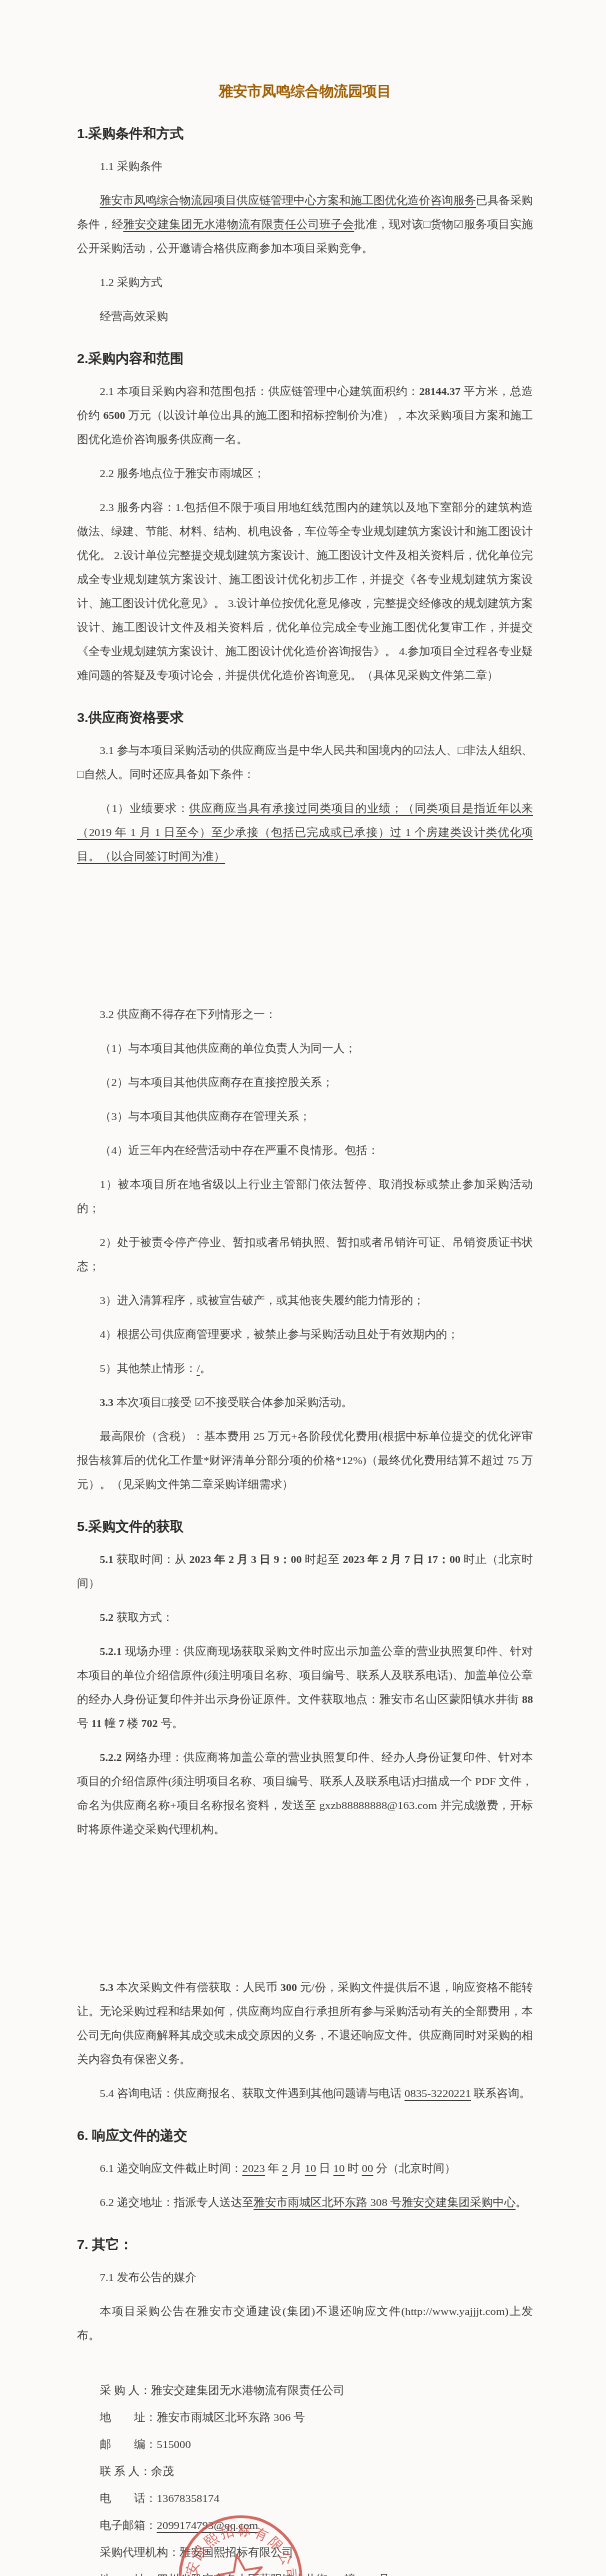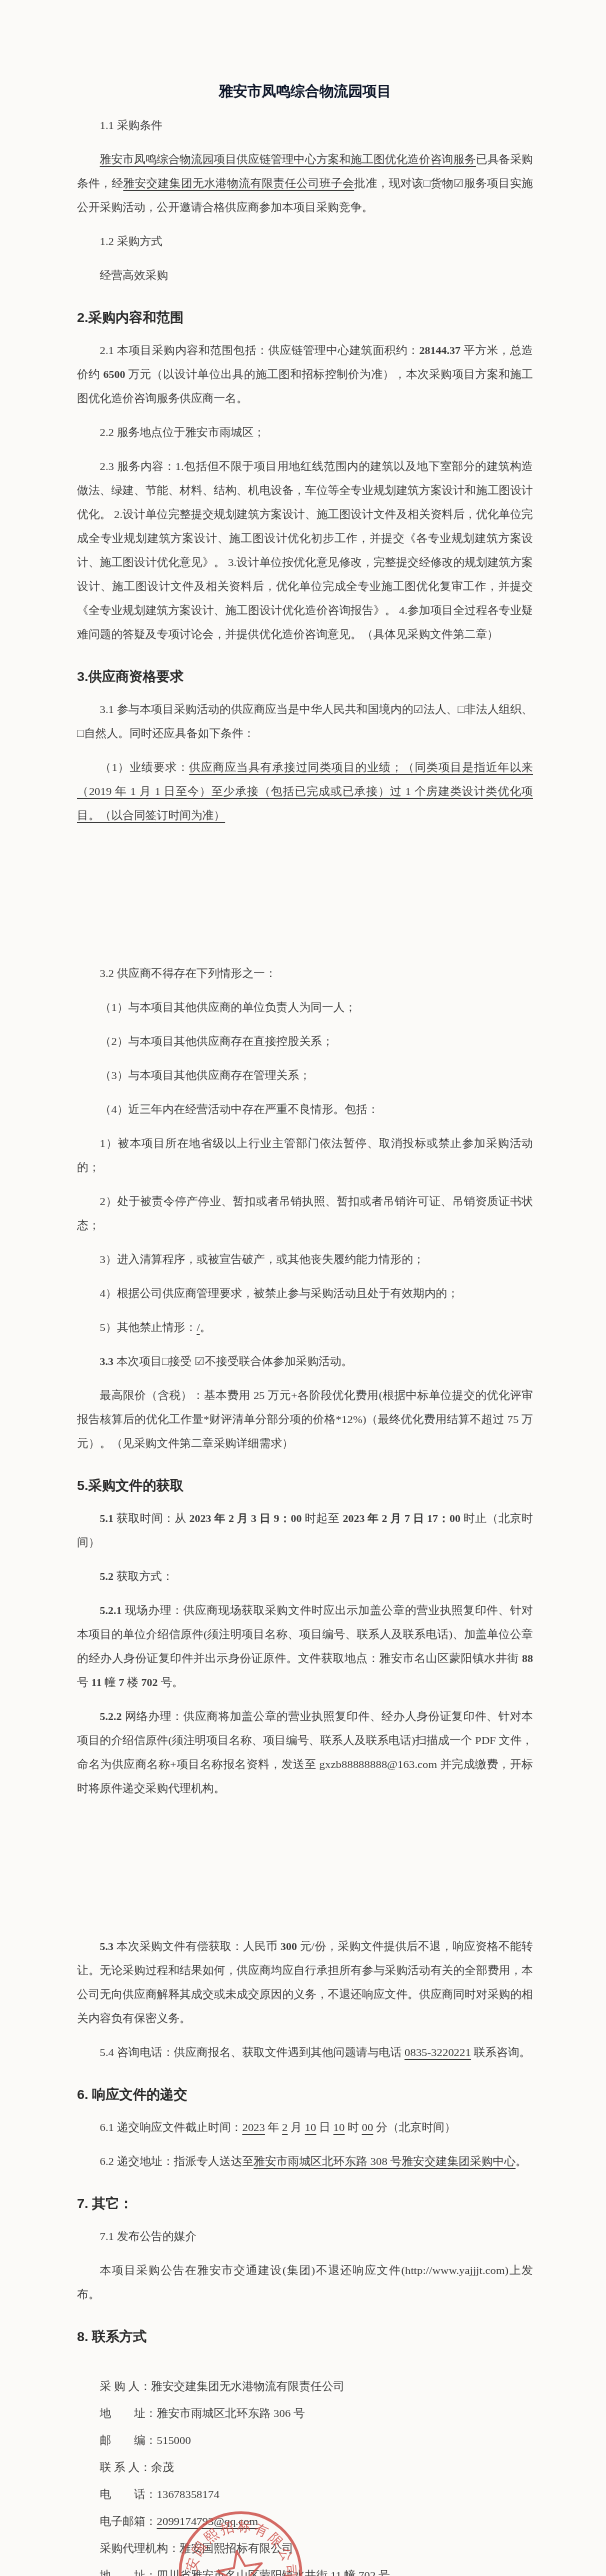--- a/index.html
+++ b/index.html
@@ -10,21 +10,21 @@
     background:#fbfaf8;
     color:#3c3c3c;
     font-family:"Liberation Serif","DejaVu Serif","DejaVu Sans",serif;
     overflow:hidden;
     box-shadow:0 0 4.5px rgba(0,0,0,.15);
   }
   .content{padding:0 73px 0 77px;}
   .title{
     text-align:center;
     font-family:"Liberation Sans","DejaVu Sans",sans-serif;
-    font-weight:bold;font-size:14.4px;line-height:23px;color:#0f172a;
+    font-weight:bold;font-size:14.4px;line-height:23px;color:#a16207;
   }
   .t1{padding-top:80px;}
   .t2{margin-top:12px;}
   h2.sec{
     font-family:"Liberation Sans","DejaVu Sans",sans-serif;
     font-size:13.6px;font-weight:bold;color:#2c2c2c;
     margin:21px 0 6px 0;line-height:20px;
   }
   p{margin:10px 0;font-size:11.4px;line-height:24px;text-align:justify;}
   p.ind{text-indent:2em;}
@@ -40,20 +40,21 @@
   }
 </style>
 </head>
 <body>
 
 <div class="page">
   <div class="content">
 
     <div class="title t1">雅安市凤鸣综合物流园项目</div>
 
+    <h2 class="sec">1.采购条件和方式</h2>
     <p class="ind">1.1 采购条件</p>
     <p class="ind"><span class="u">雅安市凤鸣综合物流园项目供应链管理中心方案和施工图优化造价咨询服务</span><span>已具备采购条件，经</span><span class="u">雅安交建集团无水港物流有限责任公司班子会</span><span>批准，现对该□货物☑服务项目实施公开采购活动，公开邀请合格供应商参加本项目采购竞争。</span></p>
     <p class="ind">1.2 采购方式</p>
     <p class="ind">经营高效采购</p>
 
     <h2 class="sec">2.采购内容和范围</h2>
     <p class="ind"><span>2.1 本项目采购内容和范围包括：供应链管理中心建筑面积约：</span><span class="b">28144.37</span><span> 平方米，总造价约 </span><span class="b">6500</span><span> 万元（以设计单位出具的施工图和招标控制价为准），本次采购项目方案和施工图优化造价咨询服务供应商一名。</span></p>
     <p class="ind">2.2 服务地点位于雅安市雨城区；</p>
     <p class="ind">2.3 服务内容：1.包括但不限于项目用地红线范围内的建筑以及地下室部分的建筑构造做法、绿建、节能、材料、结构、机电设备，车位等全专业规划建筑方案设计和施工图设计优化。 2.设计单位完整提交规划建筑方案设计、施工图设计文件及相关资料后，优化单位完成全专业规划建筑方案设计、施工图设计优化初步工作，并提交《各专业规划建筑方案设计、施工图设计优化意见》。 3.设计单位按优化意见修改，完整提交经修改的规划建筑方案设计、施工图设计文件及相关资料后，优化单位完成全专业施工图优化复审工作，并提交《全专业规划建筑方案设计、施工图设计优化造价咨询报告》。 4.参加项目全过程各专业疑难问题的答疑及专项讨论会，并提供优化造价咨询意见。（具体见采购文件第二章）</p>
 
@@ -89,21 +90,20 @@
     <p class="ind"><span>5.4 咨询电话：供应商报名、获取文件遇到其他问题请与电话 </span><span class="u">0835-3220221</span><span> 联系咨询。</span></p>
 
     <h2 class="sec">6. 响应文件的递交</h2>
     <p class="ind"><span>6.1 递交响应文件截止时间：</span><span class="u">2023</span><span> 年 </span><span class="u">2</span><span> 月 </span><span class="u">10</span><span> 日 </span><span class="u">10</span><span> 时 </span><span class="u">00</span><span> 分（北京时间）</span></p>
     <p class="ind"><span>6.2 递交地址：指派专人送达至</span><span class="u">雅安市雨城区北环东路 308 号雅安交建集团采购中心</span><span>。</span></p>
 
     <h2 class="sec">7. 其它：</h2>
     <p class="ind">7.1 发布公告的媒介</p>
     <p class="ind">本项目采购公告在雅安市交通建设(集团)不退还响应文件(http://www.yajjjt.com)上发布。</p>
 
-    <h2 class="sec">8. 联系方式</h2>
     <div class="gap-sm"></div>
 
     <div class="contacts">
       <p><span>采 购 人：</span><span>雅安交建集团无水港物流有限责任公司</span></p>
       <p><span>地　　址：</span><span>雅安市雨城区北环东路 306 号</span></p>
       <p><span>邮　　编：</span><span>515000</span></p>
       <p><span>联 系 人：</span><span>余茂</span></p>
       <p><span>电　　话：</span><span>13678358174</span></p>
       <p><span>电子邮箱：</span><span class="u">2099174793@qq.com</span></p>
       <p><span>采购代理机构：</span><span>雅安国熙招标有限公司</span></p>

